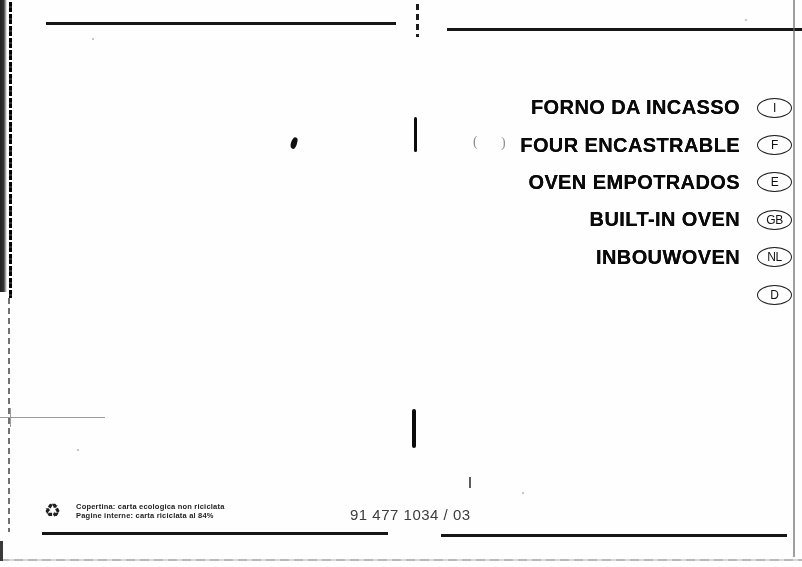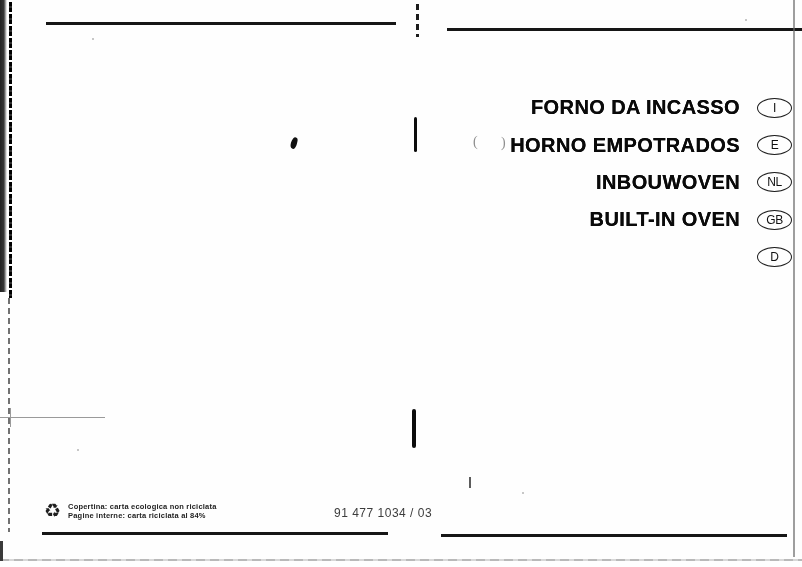--- a/index.html
+++ b/index.html
@@ -103,26 +103,27 @@
     margin-right: 7px;
   }
   .eco-lines {
     padding-top: 2px;
     font-size: 7.5px;
     font-weight: bold;
     line-height: 8.6px;
     letter-spacing: 0.2px;
     color: #222;
     white-space: nowrap;
+    margin-left: 8px;
   }
   .doc-number {
     position: absolute;
-    left: 334px;
+    left: 350px;
     top: 506px;
-    font-size: 12px;
+    font-size: 15px;
     letter-spacing: 0.5px;
     color: #3d3d3d;
     white-space: nowrap;
   }
 </style>
 </head>
 <body>
 
 <div class="page">
 
@@ -153,30 +154,34 @@
   <div class="speck" style="left:745px; top:19px;"></div>
   <div class="speck" style="left:522px; top:492px;"></div>
   <div class="speck" style="left:77px;  top:449px;"></div>
 
   <div class="lang-block">
     <div class="lang-row">
       <span class="lang-title">FORNO DA INCASSO</span>
       <span class="lang-badge">I</span>
     </div>
     <div class="lang-row">
-      <span class="lang-title">HORNO EMPOTRADOS</span>
+      <span class="lang-title">FOUR ENCASTRABLE</span>
+      <span class="lang-badge">F</span>
+    </div>
+    <div class="lang-row">
+      <span class="lang-title">OVEN EMPOTRADOS</span>
       <span class="lang-badge">E</span>
+    </div>
+    <div class="lang-row">
+      <span class="lang-title">BUILT-IN OVEN</span>
+      <span class="lang-badge">GB</span>
     </div>
     <div class="lang-row">
       <span class="lang-title">INBOUWOVEN</span>
       <span class="lang-badge">NL</span>
-    </div>
-    <div class="lang-row">
-      <span class="lang-title">BUILT-IN OVEN</span>
-      <span class="lang-badge">GB</span>
     </div>
     <div class="lang-row">
       <span class="lang-badge">D</span>
     </div>
   </div>
 
   <div class="footer-eco">
     <span class="recycle-icon">♻</span>
     <div class="eco-lines">
       <div>Copertina: carta ecologica non riciclata</div>

